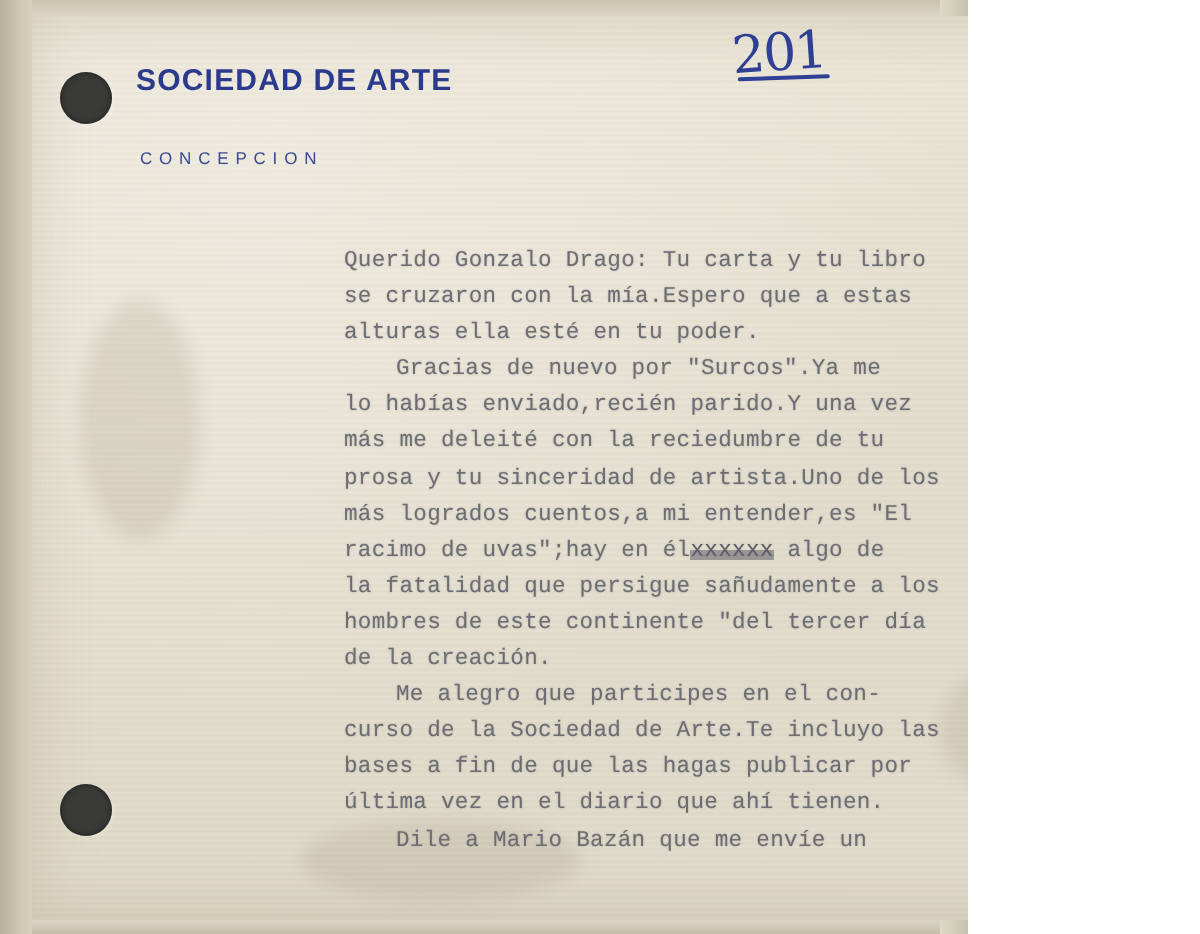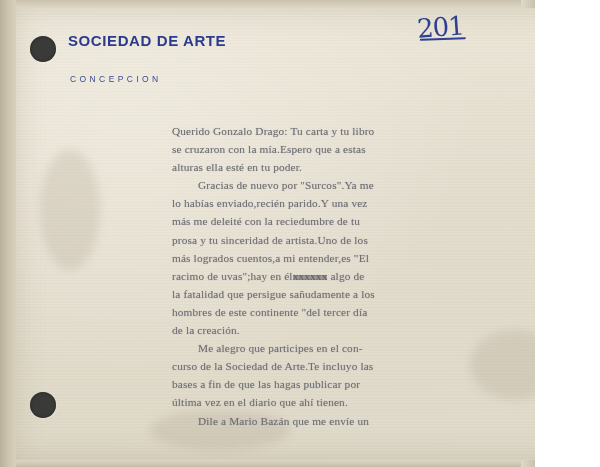--- a/index.html
+++ b/index.html
@@ -2,21 +2,21 @@
 <html><head>
 <meta charset="utf-8">
 <style>
   html, body {
     margin: 0;
     padding: 0;
     background: #ffffff;
   }
   #page {
     position: relative;
-    width: 535px;
+    width: 484px;
     height: 467px;
     overflow: hidden;
     background: #ded9c8;
     font-family: "Liberation Sans", sans-serif;
   }
   
   .paper {
     position: absolute;
     left: 14px;
     top: 8px;
@@ -116,21 +116,21 @@
     transform: rotate(2deg);
     border-radius: 2px;
   }
 
   
   .body-text {
     position: absolute;
     left: 172px;
     top: 122px;
     width: 400px;
-    font-family: Liberation Serif, serif;
+    font-family: Liberation Mono, monospace;
     font-size: 11.3px;
     line-height: 18.1px;
     color: #6d6d74;
     letter-spacing: 0.15px;
     white-space: pre;
     text-shadow: 0 0 1px rgba(90,90,100,0.35);
   }
   .body-text .ln {
     display: block;
     height: 18.1px;

